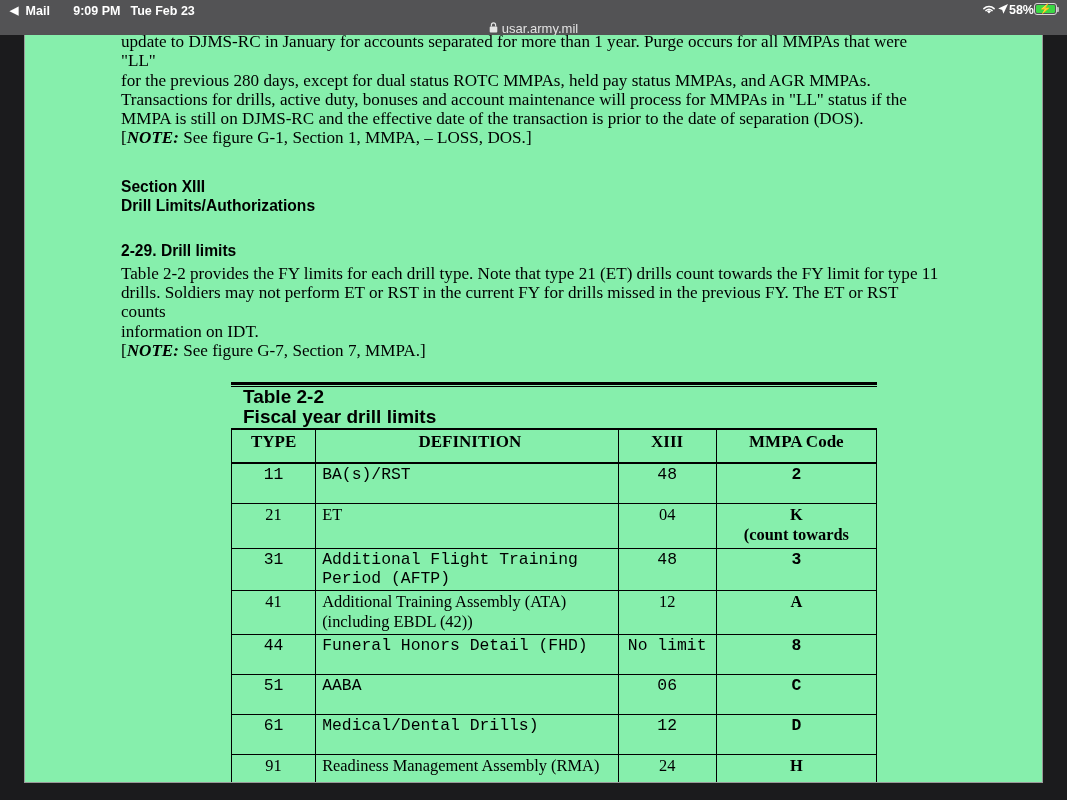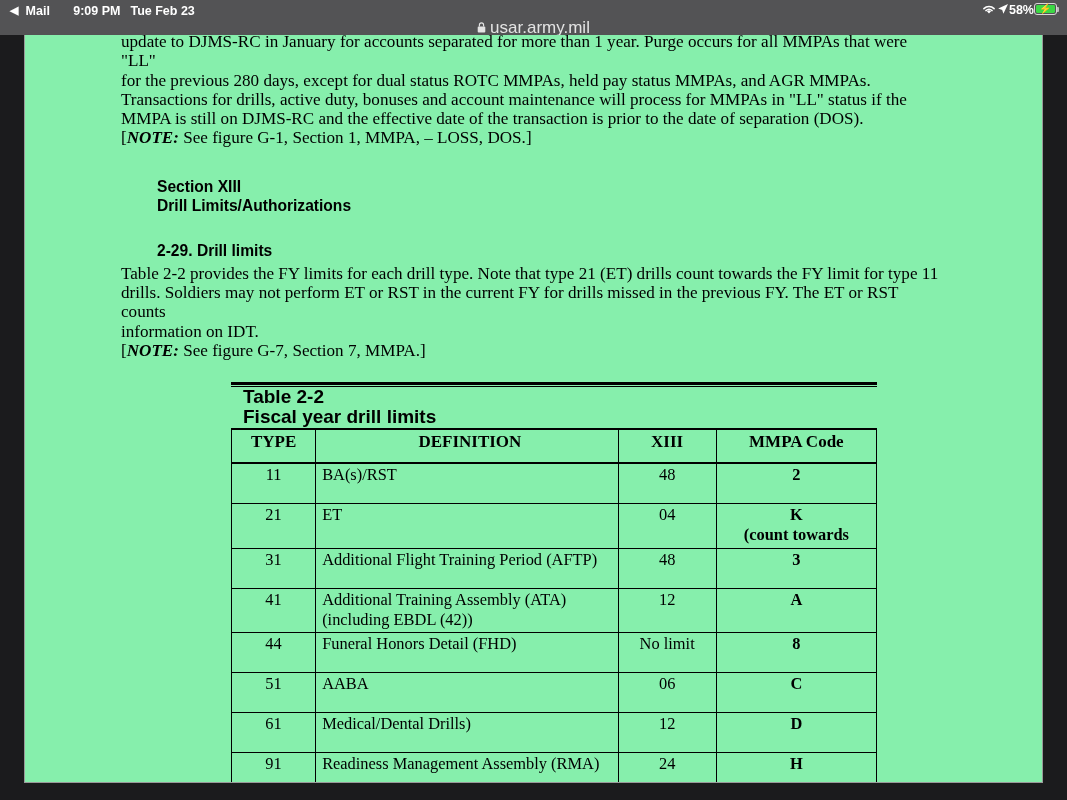--- a/index.html
+++ b/index.html
@@ -60,21 +60,21 @@
 
   
   .browser-bar {
     position:absolute; top:21px; left:0;
     width:1067px; height:14px;
     background:#535355;
     display:flex; align-items:center; justify-content:center;
   }
   .url-chip {
     display:flex; align-items:center; gap:4px;
-    color:#e3e3e3; font-size:17px;
+    color:#e3e3e3; font-size:13px;
   }
   .lock-icon { display:block; }
 
   
   .page-wrap {
     position:absolute; top:35px; left:0;
     width:1067px; height:765px;
     background:#1b1b1d;
     display:flex; justify-content:center;
   }
@@ -101,21 +101,20 @@
     text-align:left;
   }
   .body-text p { margin:0; }
 
   .heading-sans {
     font-family:"Liberation Sans", sans-serif;
     font-weight:bold;
     font-size:15.6px;
     line-height:19.3px;
     color:#000;
-    margin-left:36px;
   }
   .sec-head { margin-top:29px; }
   .sub-head { margin-top:26px; }
   .gap-after-head { margin-top:3px; }
 
   .note-label { font-style:italic; font-weight:bold; }
 
   
   .table-block {
     margin-top:22px;
@@ -153,21 +152,21 @@
     font-size:17px;
     padding:2px 0 10px 0;
   }
   .c-type  { width:84px;  text-align:center; }
   .c-def   { width:302px; text-align:left; padding-left:6px !important; }
   .c-limit { width:98px;  text-align:center; }
   .c-code  { width:160px; text-align:center; font-weight:bold; }
   td.c-def { border-left:1.6px solid #000; }
   tr.tall td { height:45px; }
   tr.tall2 td { height:44px; }
-  tr.med td { height:40px; }
+  tr.med td { height:40px;font-family:Liberation Mono, monospace; }
 </style>
 </head>
 <body>
 
 <div class="status-bar">
   <div class="status-left">
     <span class="back-arrow">◀</span>
     <span class="app-name">Mail</span>
     <span class="status-time">9:09 PM</span>
     <span class="status-date">Tue Feb 23</span>

